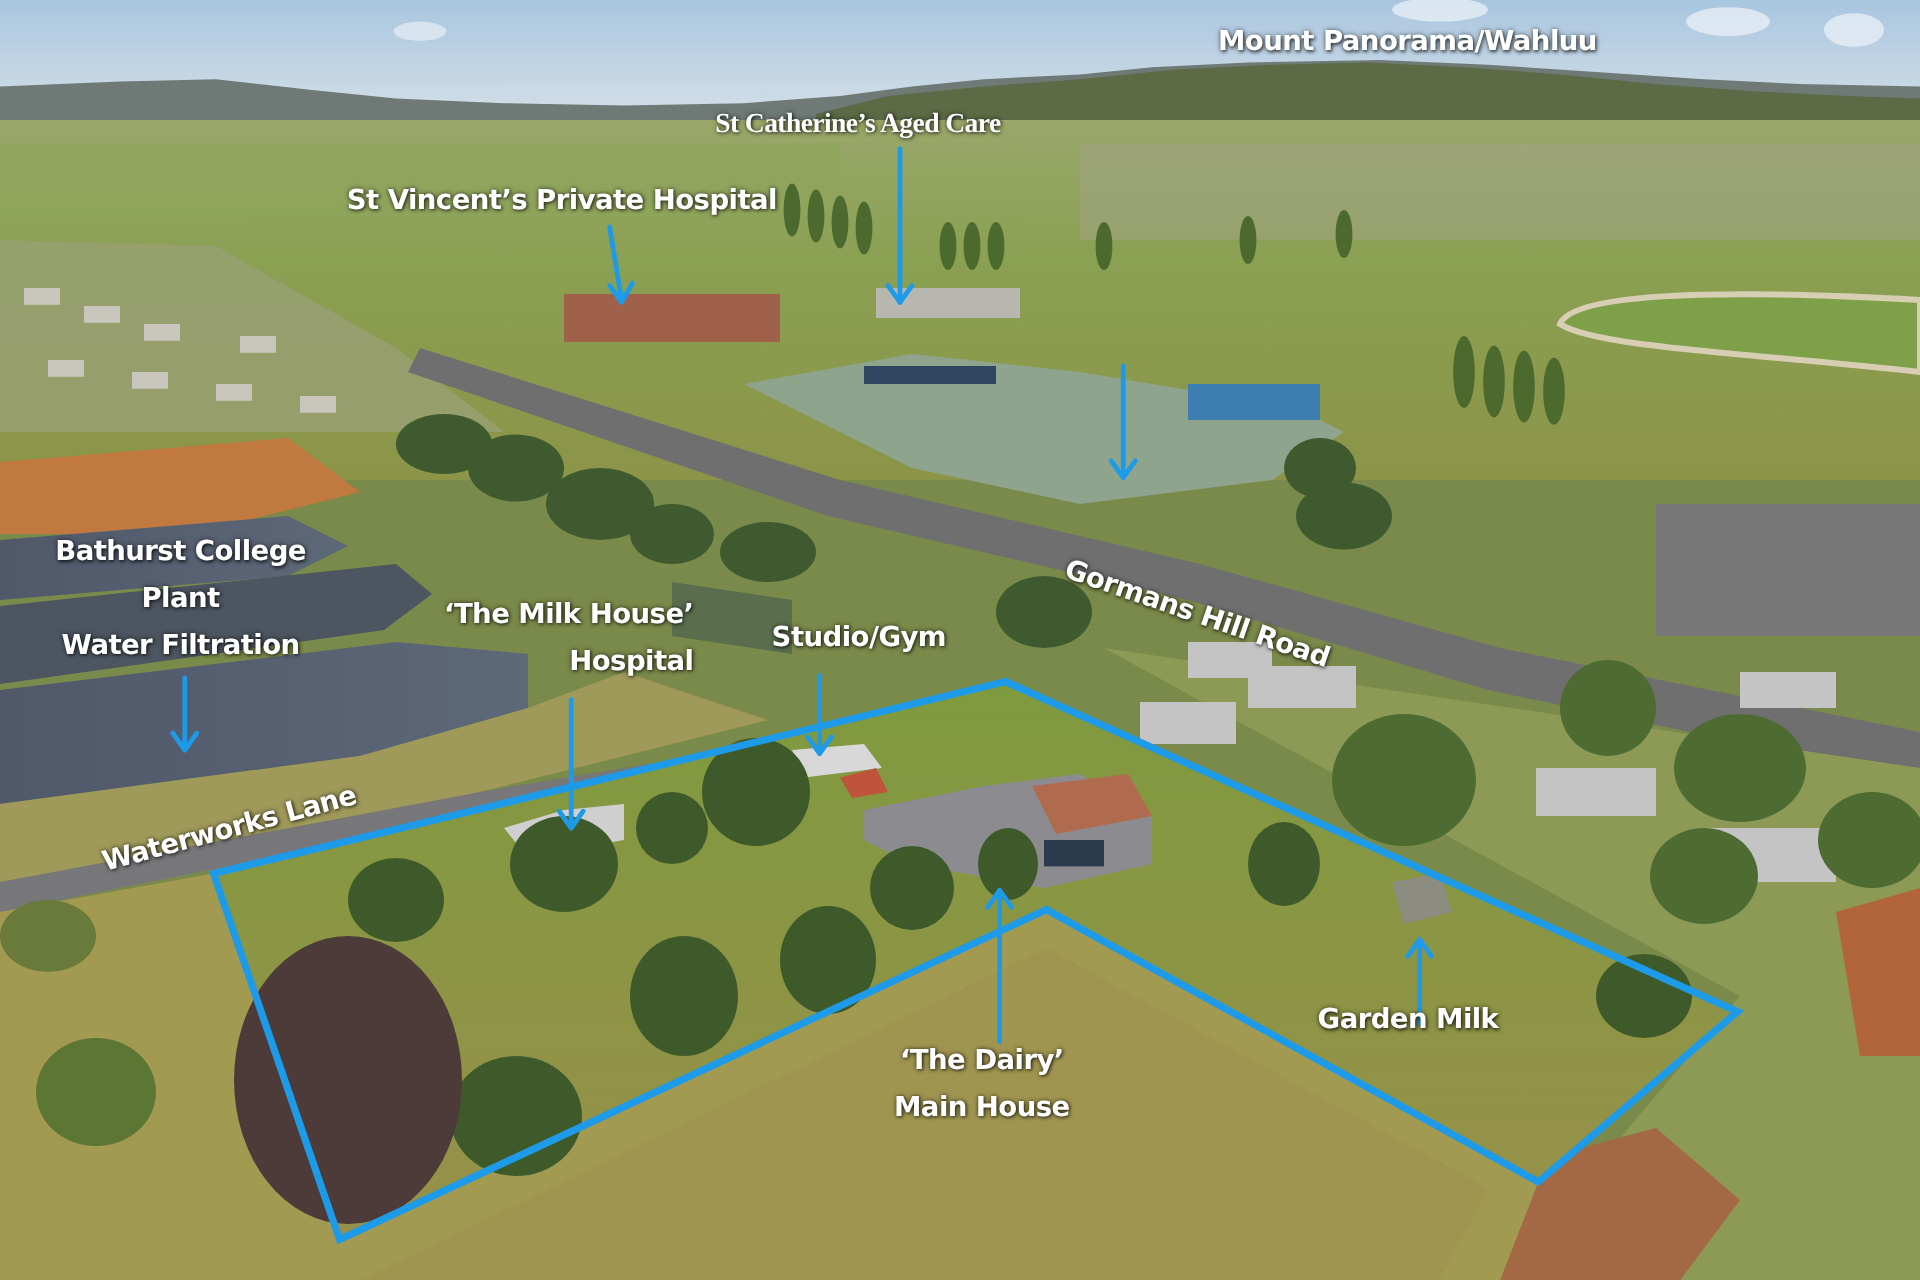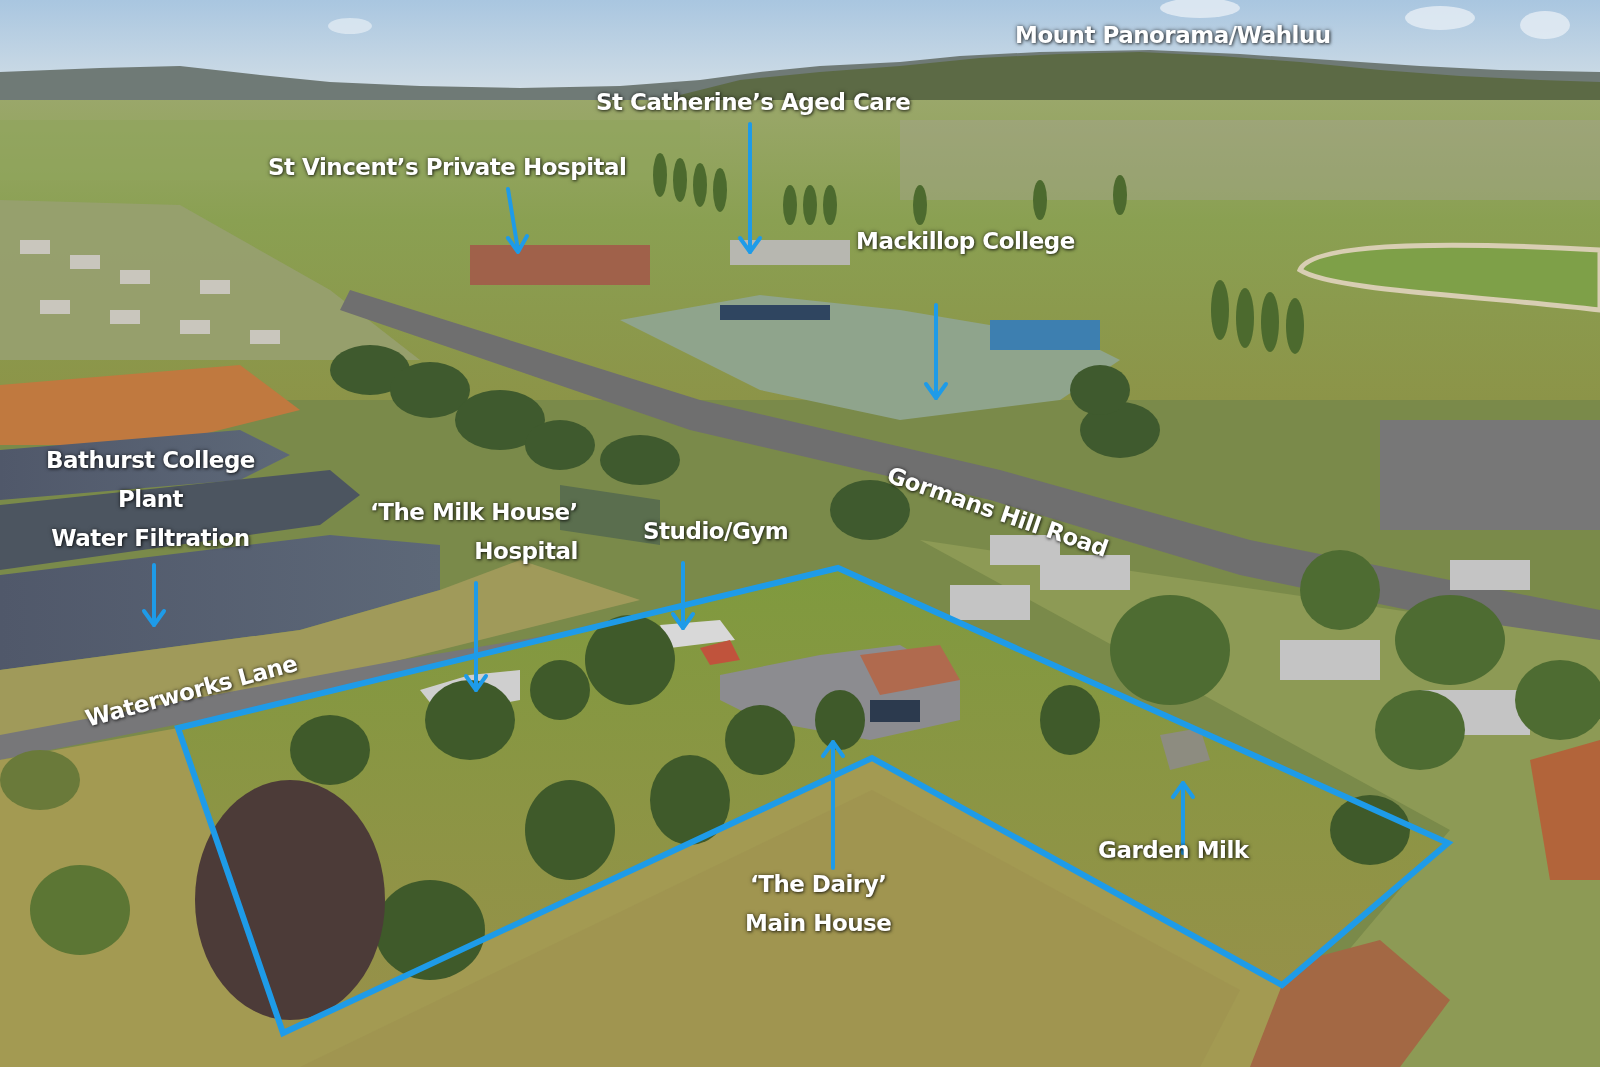--- a/index.html
+++ b/index.html
@@ -205,28 +205,27 @@
       <g>
         <line x1="1183" y1="853" x2="1183" y2="783"></line>
           <polyline points="1173,797 1183,783 1193,797"></polyline>
       </g>
     </g>
   </svg>
 
   <div class="label" style="left:1015px; top:16px;">
     <span>Mount Panorama/Wahluu</span>
   </div>
-  <div class="label" style="left:596px; top:83px;">
+  <div class="label" style="left:596px; top:83px;font-family:Liberation Serif, serif;">
     <span>St Catherine’s Aged Care</span>
   </div>
-  <div class="label" style="left:268px; top:148px;text-align:right;">
+  <div class="label" style="left:289px; top:148px;text-align:right;">
     <span>St Vincent’s Private Hospital</span>
   </div>
   <div class="label" style="left:856px; top:222px;">
-    <span>Mackillop College</span>
   </div>
   <div class="label" style="left:46px; top:441px;">
     <span>Bathurst College</span>
     <span>Plant</span>
     <span>Water Filtration</span>
   </div>
 
   <div class="label" style="left:370px; top:493px;text-align:right;">
     <span>‘The Milk House’</span>
     <span>Hospital</span>

